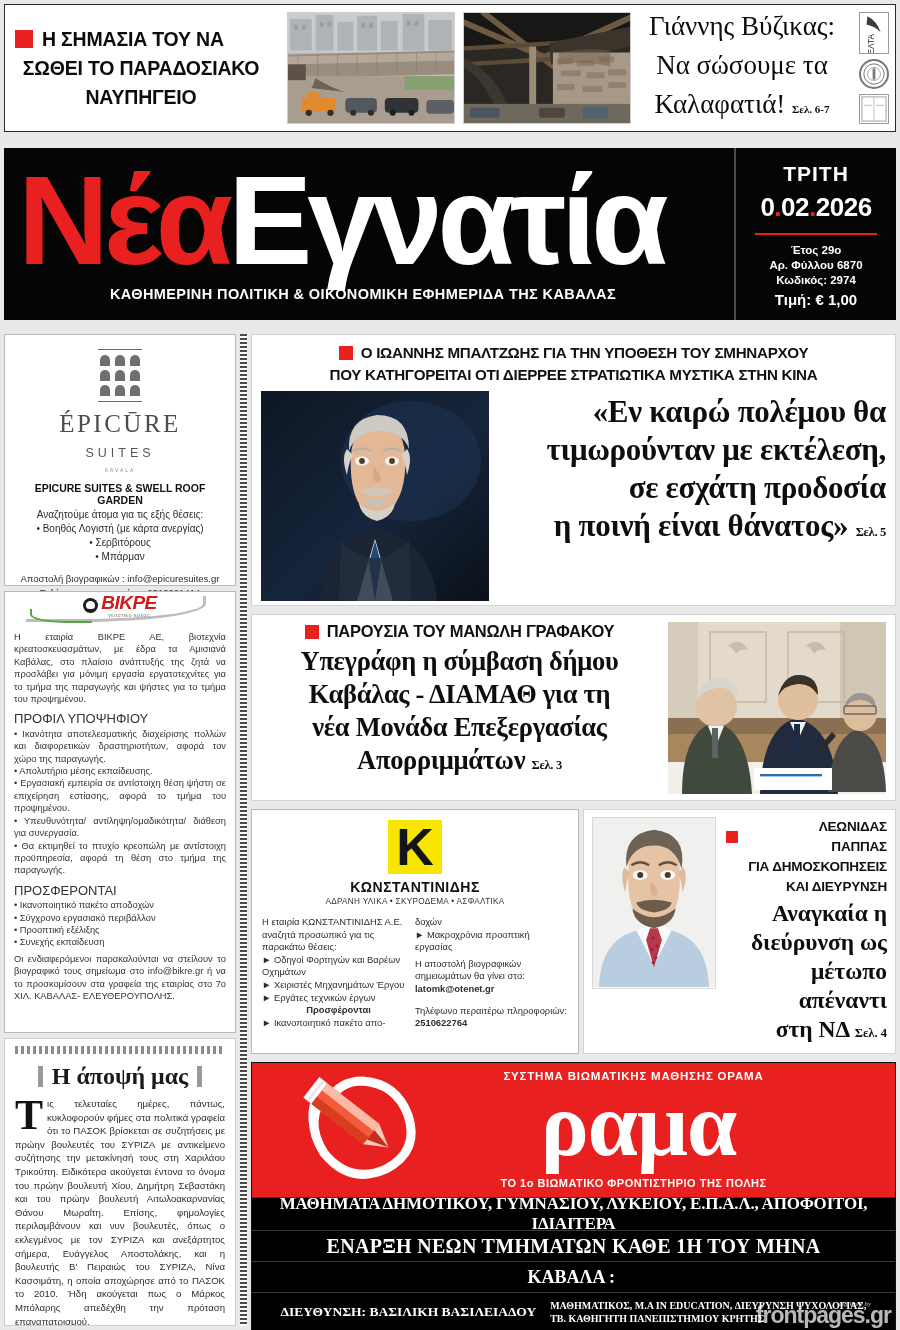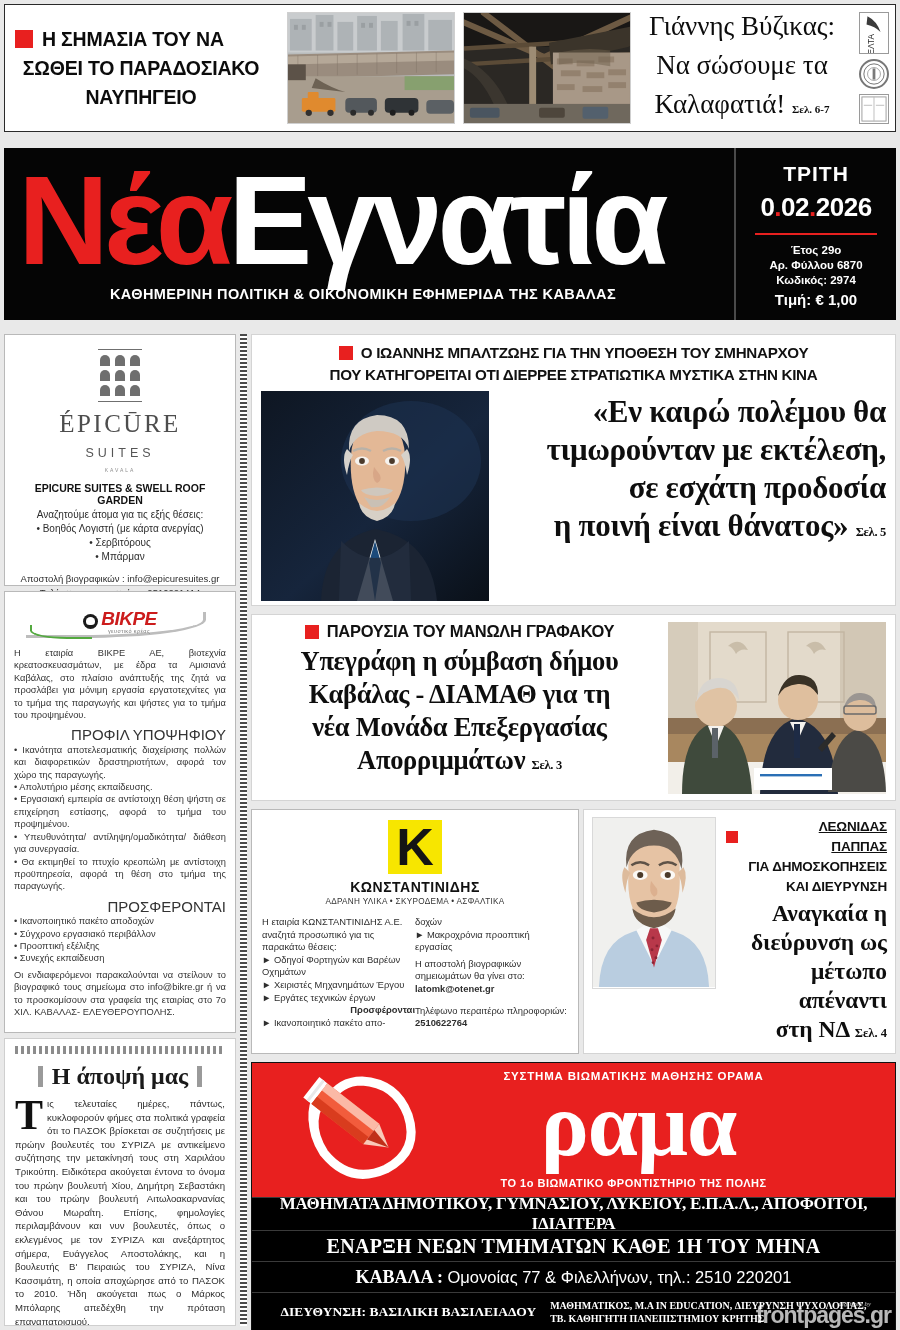--- a/index.html
+++ b/index.html
@@ -131,21 +131,21 @@
   .epi-suites { font-size: 12.5px; letter-spacing: 4px; color:#555; margin-top: 8px; }
   .epi-kavala { font-size: 5px; letter-spacing: 2px; color:#8d8d8d; margin-top: 7px; }
   .epi-h { font-size: 10.5px; font-weight: bold; color:#111; margin-top: 9px; }
   .epi-t { font-size: 10px; color:#2c2c2c; line-height: 14px; margin-top: 2px; }
   .epi-b { font-size: 10px; color:#2c2c2c; line-height: 14px; }
   .epi-foot { font-size: 9.5px; color:#2c2c2c; line-height: 14px; margin-top: 8px; }
 
   
   .ad-vikre {
     background:#fff; border:1px solid #b9b9b9;
-    padding: 16px 9px; flex: 1; overflow: hidden;
+    padding: 0 9px; flex: 1; overflow: hidden;
   }
   .vik-logo { text-align:center; position: relative; height: 34px; margin-bottom: 5px; }
   .vik-mark {
     display:inline-flex; align-items:center; gap:3px;
     position: relative; z-index: 2;
   }
   .vik-circ {
     width: 15px; height: 15px; border-radius:50%;
     background:#1b1b1b; position:relative;
   }
@@ -159,21 +159,21 @@
     position:absolute; left: 12px; top: 4px; width: 180px; height: 26px;
     border-bottom: 3px solid #bdbdbd; border-right: 3px solid #bdbdbd;
     border-radius: 0 0 70% 0; z-index:1;
   }
   .vik-swoosh2 {
     position:absolute; left: 16px; top: 17px; width: 62px; height: 14px;
     border-bottom: 2.5px solid #53a93f; border-left: 2.5px solid #53a93f;
     border-radius: 0 0 0 60%; z-index:1;
   }
   .vik-p { font-size: 9.3px; line-height: 12.4px; color:#333; text-align: justify; margin-bottom: 8px; }
-  .vik-h { font-size: 15px; line-height: 12.4px; color:#333; margin-bottom: 2px; text-align: right; }
+  .vik-h { font-size: 13px; line-height: 12.4px; color:#333; margin-bottom: 2px; }
   .vik-li { font-size: 9.3px; line-height: 12.4px; color:#333; text-align: justify; }
 
   
   .editorial {
     background:#fff; border: 1px solid #cfcfcf;
     padding: 7px 10px 4px 10px; height: 288px; overflow:hidden;
     position: relative;
   }
   .ed-dots {
     height: 8px;
@@ -236,27 +236,27 @@
   .kon-logo {
     width: 54px; height: 54px; background:#f7e600; margin: 1px auto 0 auto;
     display:flex; align-items:center; justify-content:center;
     font-family:"Liberation Sans", sans-serif; font-weight:bold;
     font-size: 52px; line-height: 48px; color:#141414;
   }
   .kon-name { text-align:center; font-weight:bold; font-size: 14px; margin-top: 5px; letter-spacing:0.5px; color:#111; }
   .kon-sub { text-align:center; font-size: 8.2px; letter-spacing:0.3px; color:#333; margin-top: 2px; }
   .kon-cols { display:flex; margin-top: 10px; }
   .kon-c { flex:1; font-size: 9.4px; line-height: 12.6px; color:#2e2e2e; }
-  .kon-center { text-align:right; font-weight:bold; }
+  .kon-center { text-align:center; font-weight:bold; }
 
   .story3 { flex:1; background:#fff; border:1px solid #d4d4d4; padding: 7px 8px 5px 8px; display:flex; gap:10px; }
   .s3-photo { width: 124px; height: 172px; flex:0 0 auto; overflow:hidden; border:1px solid #d9d9d9; position:relative; }
   .s3-text { flex:1; text-align:right; }
   .s3-kicker { font-weight:bold; font-size: 13.5px; line-height: 20px; color:#111; letter-spacing:-0.2px; }
-  .s3-k1 { display:flex; align-items:center; justify-content:flex-end; gap:22px;text-decoration:underline; }
+  .s3-k1 { display:flex; align-items:center; justify-content:flex-end; gap:22px; }
   .s3-head {
     font-family:"Liberation Serif",serif; font-weight:bold;
     font-size: 23.5px; line-height: 29px; color:#0e0e0e; margin-top: 2px;
   }
 
   
   .ad-orama { background:#000; border:1px solid #111; flex:1; display:flex; flex-direction:column; }
   .or-red { background:#e8201f; height: 134px; position:relative; overflow:hidden; }
   .or-sys {
     position:absolute; left: 0; right: 0; top: 7px; text-align:center;
@@ -744,21 +744,20 @@
             </svg>
           </div>
           <div class="or-sys">ΣΥΣΤΗΜΑ ΒΙΩΜΑΤΙΚΗΣ ΜΑΘΗΣΗΣ ΟΡΑΜΑ</div>
           <div class="or-word">ραμα</div>
           <div class="or-foot">ΤΟ 1ο ΒΙΩΜΑΤΙΚΟ ΦΡΟΝΤΙΣΤΗΡΙΟ ΤΗΣ ΠΟΛΗΣ</div>
         </div>
         <div class="or-line or-l1">ΜΑΘΗΜΑΤΑ ΔΗΜΟΤΙΚΟΥ, ΓΥΜΝΑΣΙΟΥ, ΛΥΚΕΙΟΥ, Ε.Π.Α.Λ., ΑΠΟΦΟΙΤΟΙ, ΙΔΙΑΙΤΕΡΑ</div>
         <div class="or-line or-l2">ΕΝΑΡΞΗ ΝΕΩΝ ΤΜΗΜΑΤΩΝ ΚΑΘΕ 1Η ΤΟΥ ΜΗΝΑ</div>
         <div class="or-line or-l3">
           <span class="lab">ΚΑΒΑΛΑ :</span>&nbsp;
-          <span class="val">Ομονοίας 77 &amp; Φιλελλήνων, τηλ.: 2510 220201</span>
         </div>
         <div class="or-line or-l4">
           <span>ΔΙΕΥΘΥΝΣΗ: ΒΑΣΙΛΙΚΗ ΒΑΣΙΛΕΙΑΔΟΥ</span>
           <span class="r">
             <div>ΜΑΘΗΜΑΤΙΚΟΣ, M.A IN EDUCATION, ΔΙΕΥΡΥΝΣΗ ΨΥΧΟΛΟΓΙΑΣ,</div>
             <div>ΤΒ. ΚΑΘΗΓΗΤΗ ΠΑΝΕΠΙΣΤΗΜΙΟΥ ΚΡΗΤΗΣ</div>
           </span>
           <span class="wm-small">digitized by</span>
           <span class="watermark">frontpages.gr</span>
         </div>

